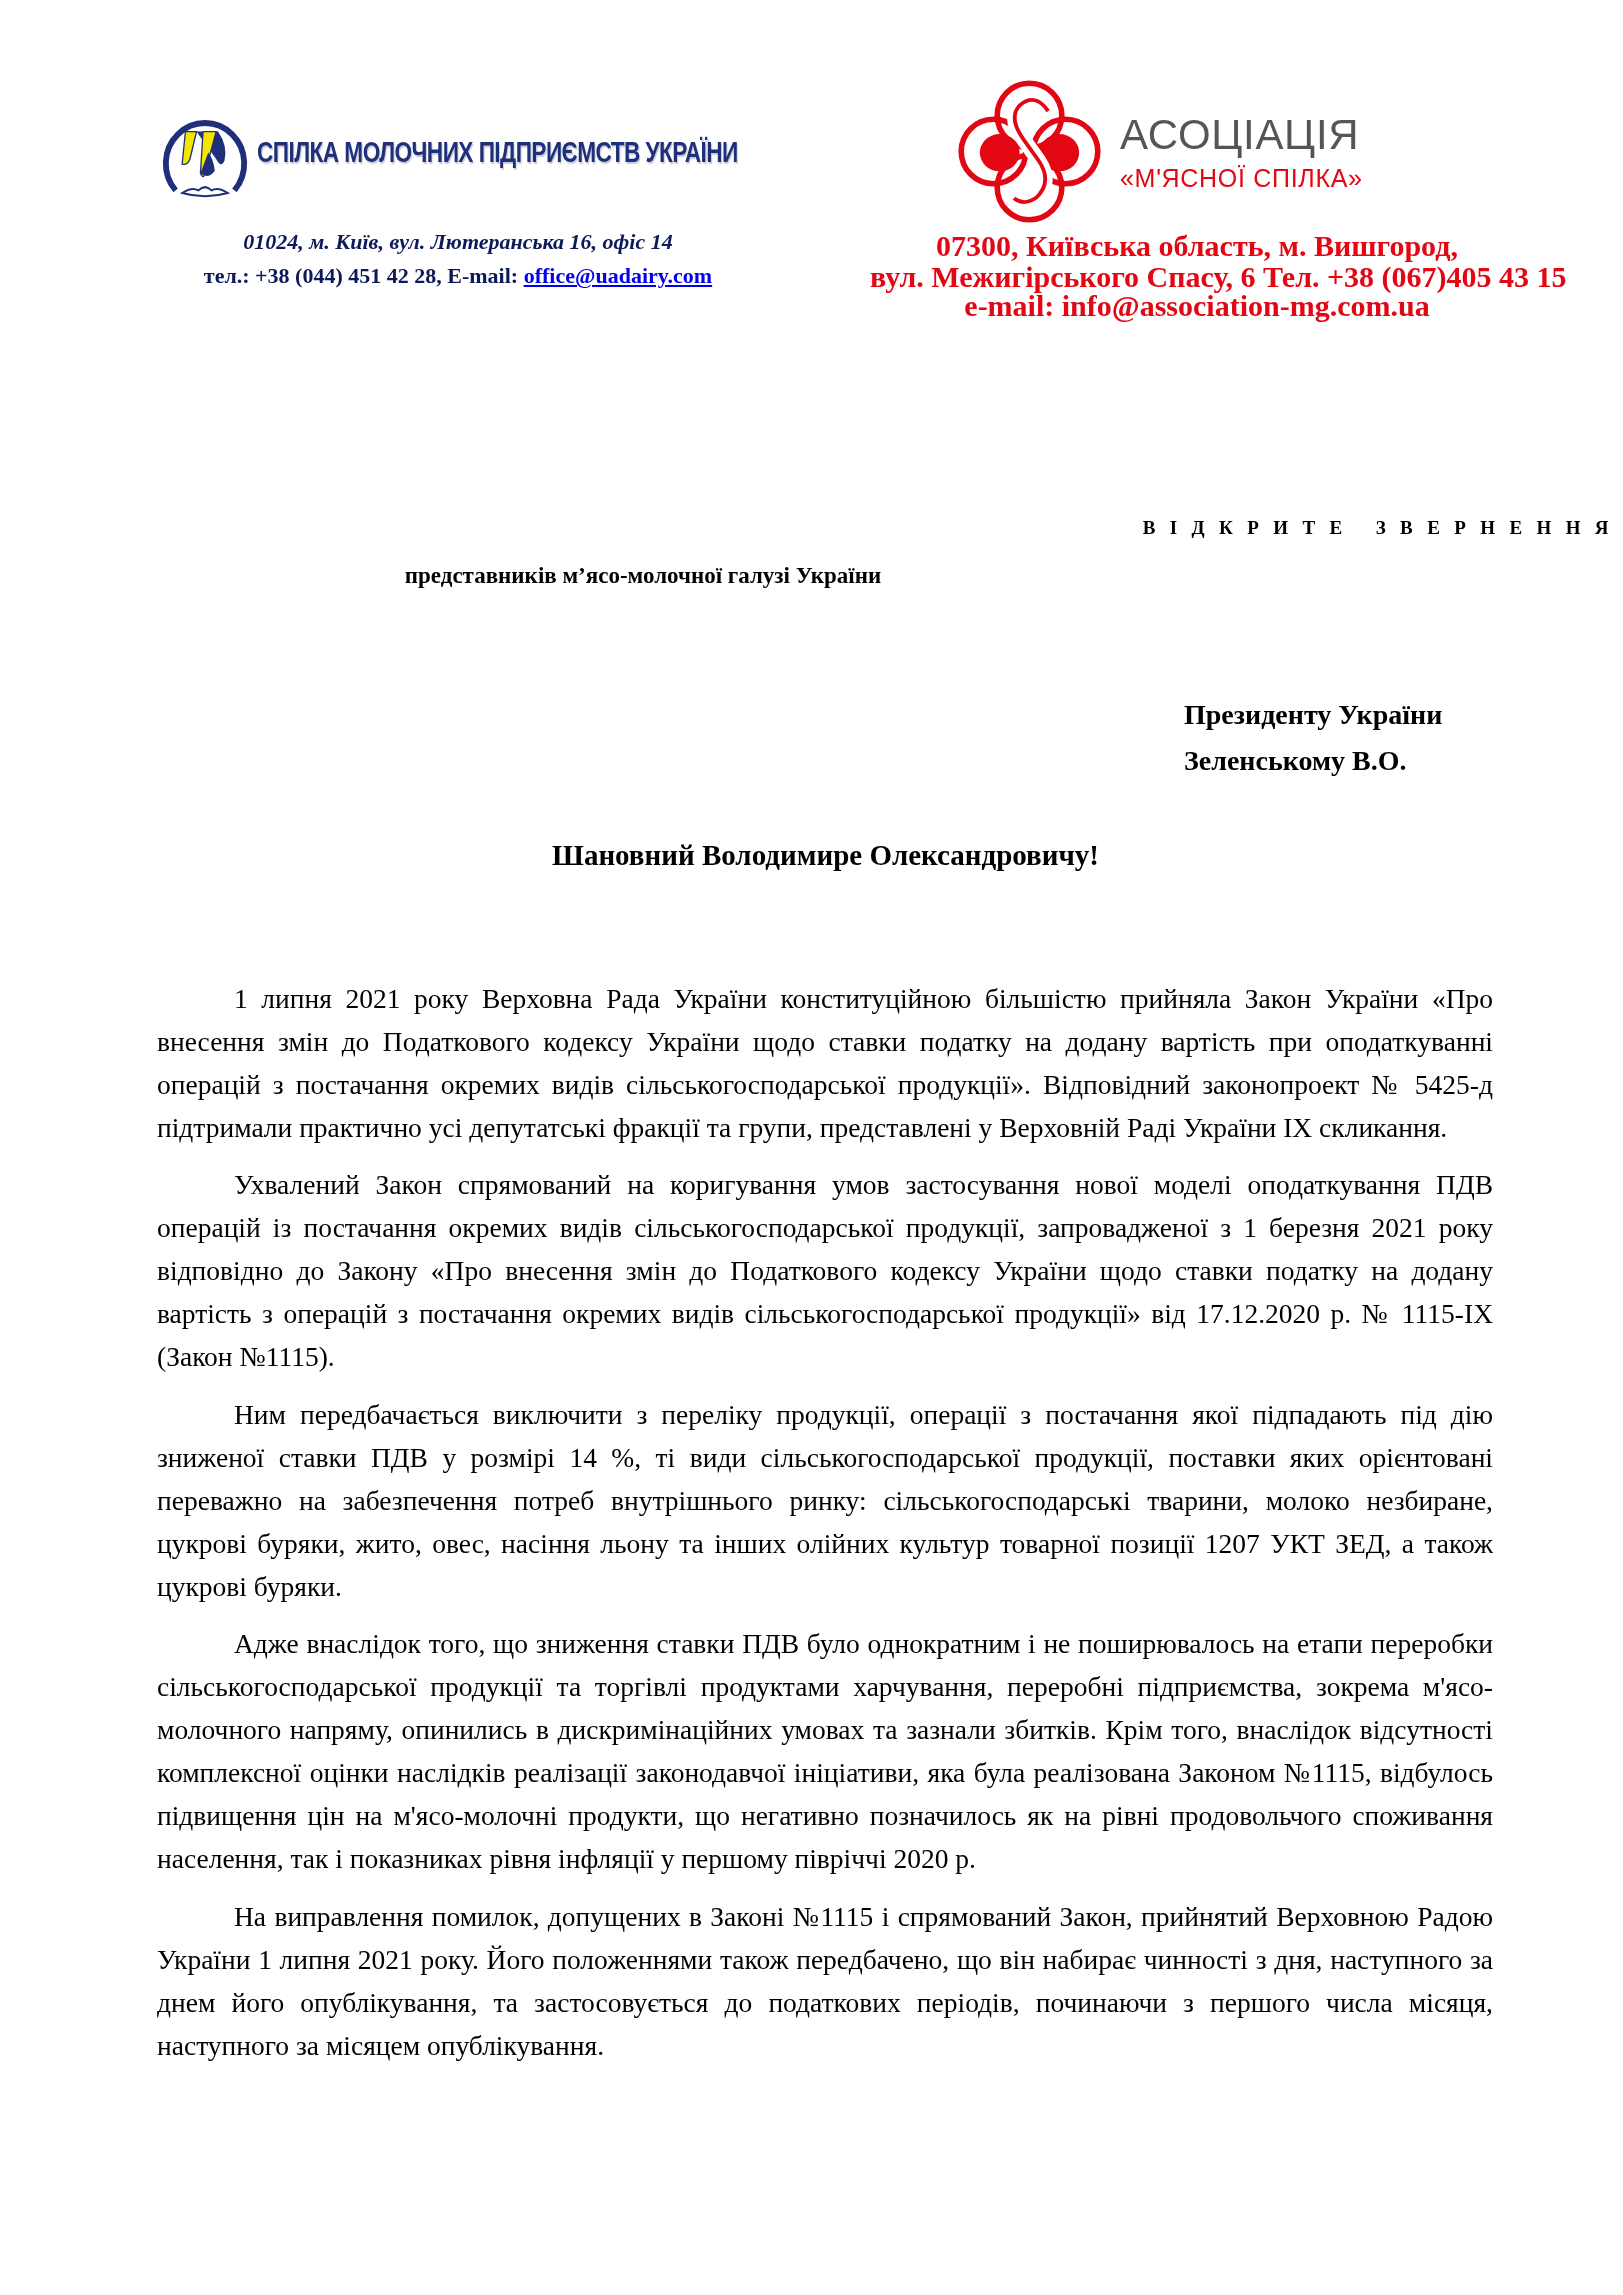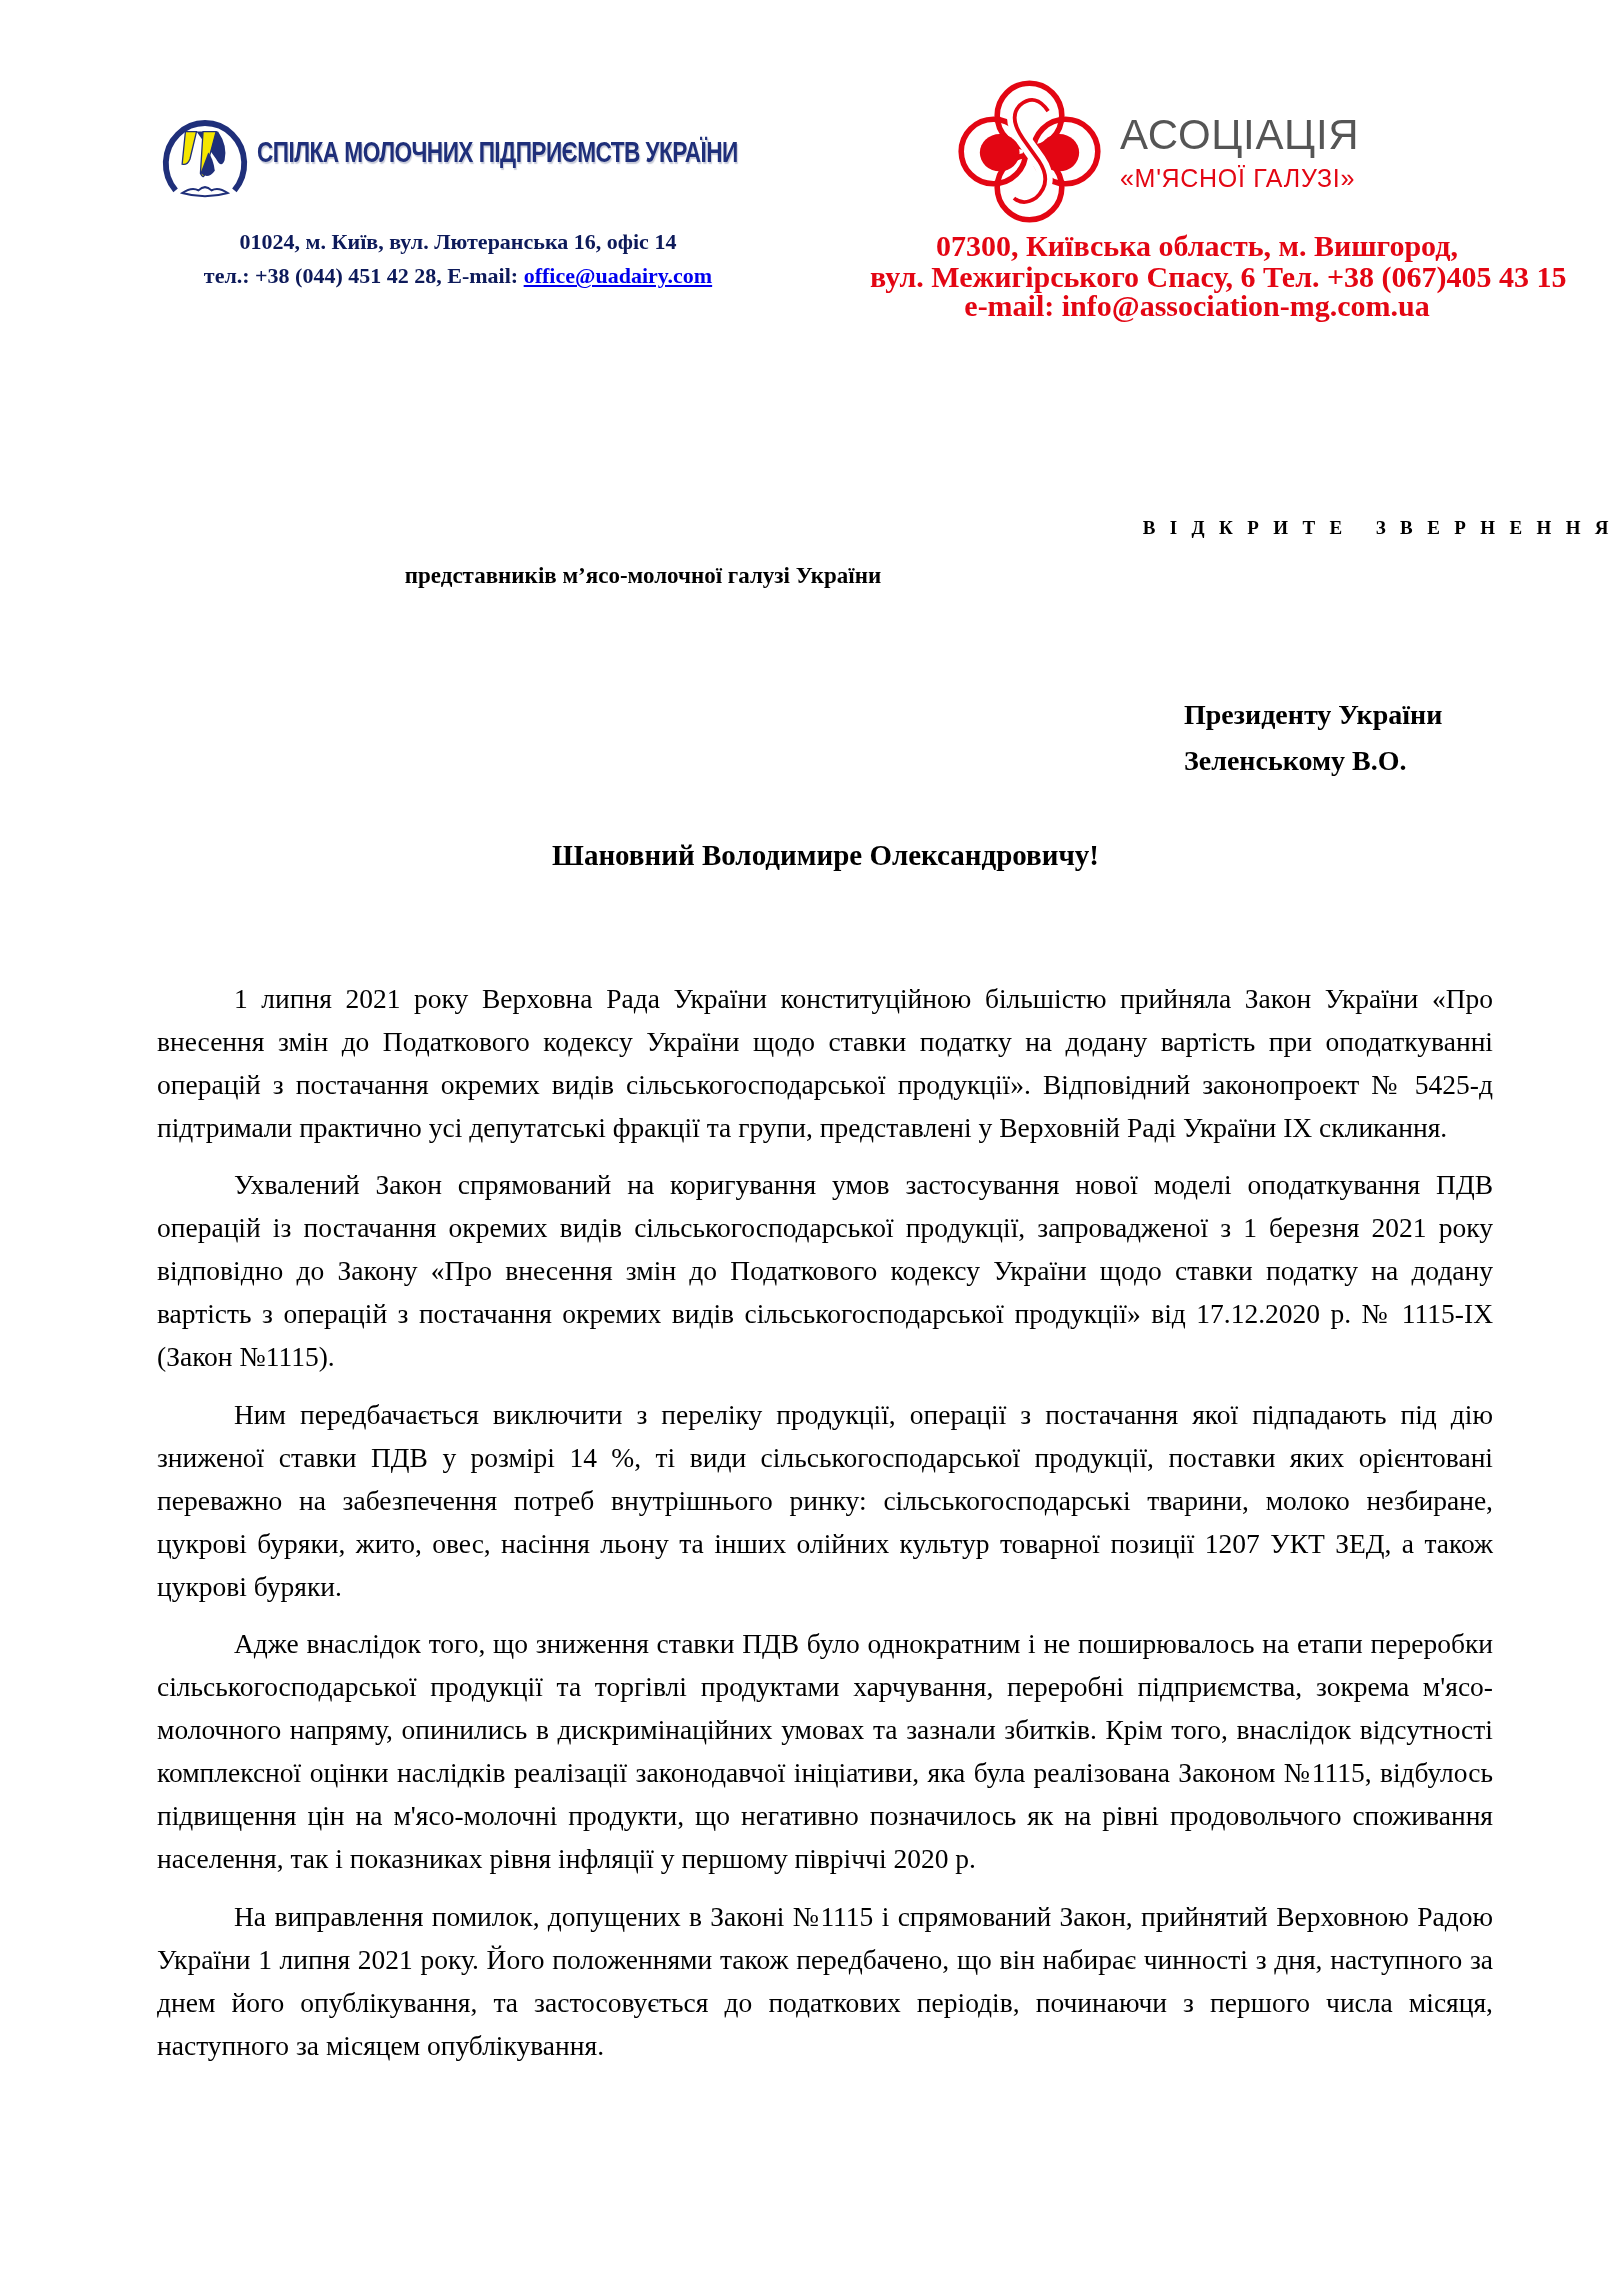--- a/index.html
+++ b/index.html
@@ -8,21 +8,21 @@
   .abs { position: absolute; }
 
   
   .left-logo { left: 156px; top: 113px; width: 98px; height: 92px; }
   .left-org { left: 257px; top: 136px; font-family: "Liberation Sans", "DejaVu Sans", sans-serif;
               font-weight: bold; font-size: 29px; color: #1f2f7a; letter-spacing: -0.7px;
               transform: scaleX(0.78); transform-origin: left center; white-space: nowrap;
               text-shadow: 1.3px 2px 1.3px #c8cbd8; }
   .left-addr { left: 131px; width: 654px; text-align: center; color: #0d1a5a; font-weight: bold;
                font-size: 22px; white-space: nowrap; }
-  .left-addr.l1 { top: 229px; }
+  .left-addr.l1 { top: 229px; font-style: italic; }
   .left-addr.l2 { top: 263px; }
   .left-addr a { color: #0000ee; text-decoration: underline; }
 
   
   .right-logo { left: 955px; top: 77px; width: 149px; height: 149px; }
   .right-org { left: 1120px; top: 111px; font-family: "Liberation Sans", "DejaVu Sans", sans-serif;
                font-size: 42px; color: #555555; letter-spacing: 0.7px; }
   .right-org-sub { left: 1120px; top: 164px; font-family: "Liberation Sans", "DejaVu Sans", sans-serif;
                    font-size: 25px; color: #e30613; letter-spacing: 0.7px; }
   .right-addr { left: 870px; width: 654px; text-align: center; color: #e30613; font-weight: bold;
@@ -73,21 +73,21 @@
       <circle cx="62" cy="120" r="52"></circle>
       <circle cx="178" cy="120" r="52"></circle>
     </g>
     <ellipse cx="72" cy="122" rx="32" ry="30" fill="#e30613"></ellipse>
     <ellipse cx="168" cy="122" rx="32" ry="30" fill="#e30613"></ellipse>
     <path d="M150 55 Q130 25 105 45 Q85 65 110 100 L135 135 Q158 170 130 195 Q110 208 95 195" fill="none" stroke="#ffffff" stroke-width="24"></path>
     <path d="M150 55 Q130 25 105 45 Q85 65 110 100 L135 135 Q158 170 130 195 Q110 208 95 195" fill="none" stroke="#e30613" stroke-width="6"></path>
   </svg>
 </div>
 <div class="abs right-org">АСОЦІАЦІЯ</div>
-<div class="abs right-org-sub">«М'ЯСНОЇ ГАЛУЗІ»</div>
+<div class="abs right-org-sub">«М'ЯСНОЇ СПІЛКА»</div>
 <div class="abs right-addr l1">07300, Київська область, м. Вишгород,</div>
 <div class="abs right-addr l2">вул. Межигірського Спасу, 6 Тел. +38 (067)405 43 15</div>
 <div class="abs right-addr l3">e-mail: info@association-mg.com.ua</div>
 
 <div class="abs title">ВІДКРИТЕ ЗВЕРНЕННЯ</div>
 <div class="abs subtitle">представників м’ясо-молочної галузі України</div>
 
 <div class="abs addressee l1">Президенту України</div>
 <div class="abs addressee l2">Зеленському В.О.</div>
 

